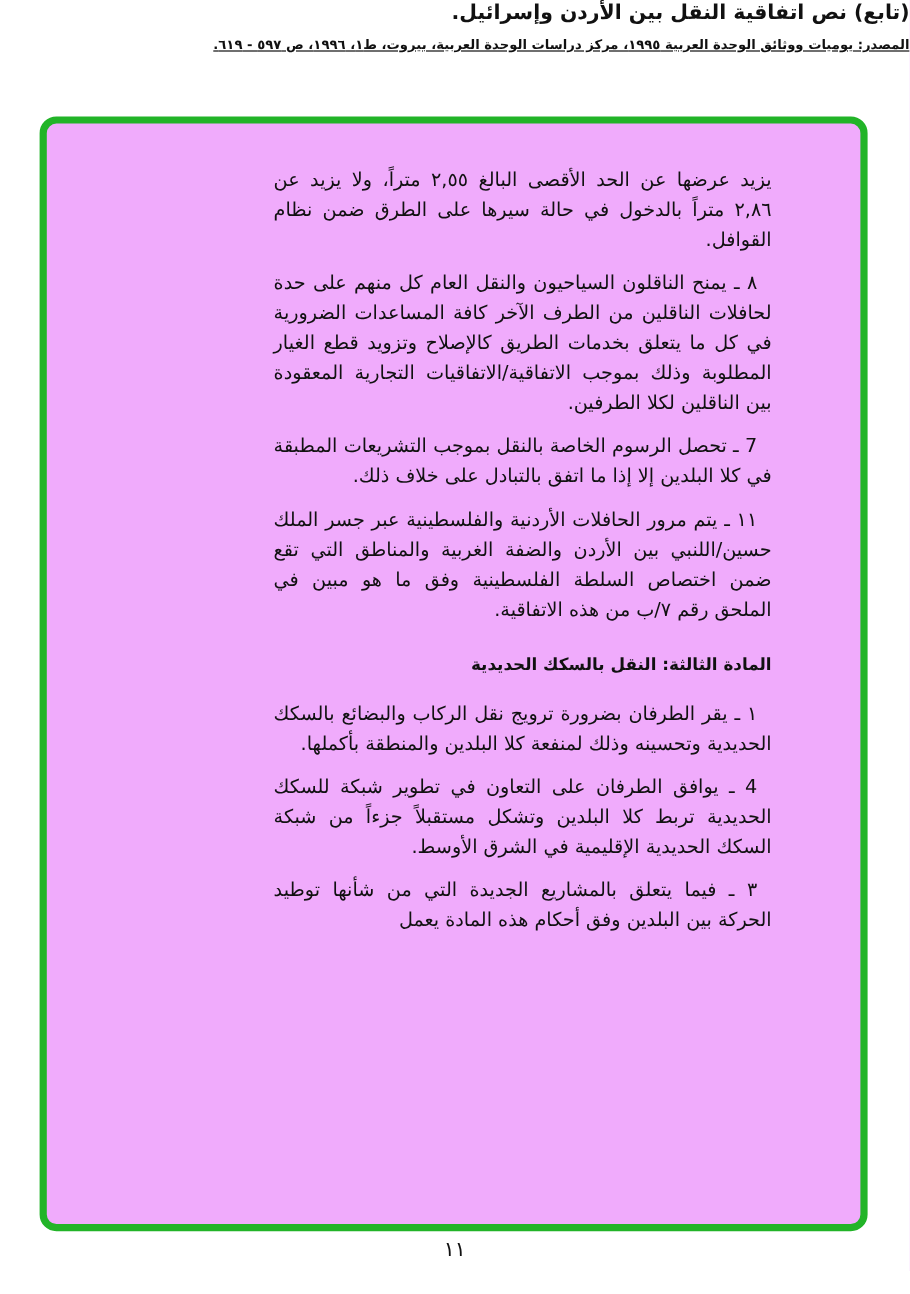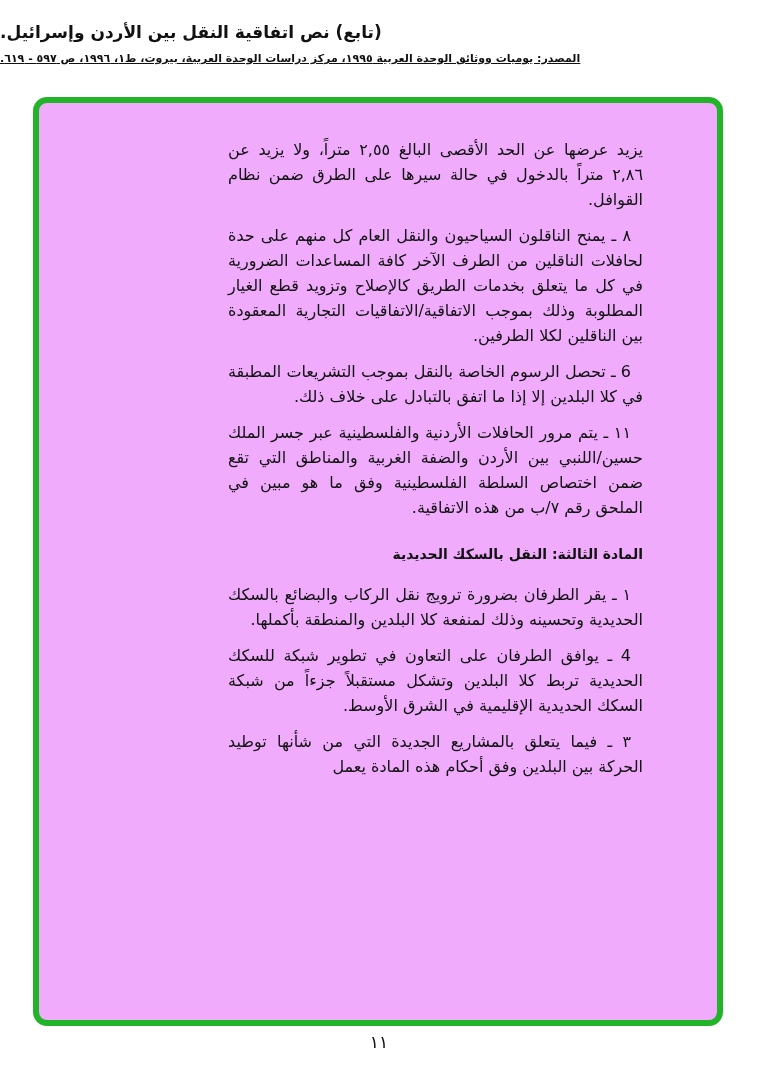--- a/index.html
+++ b/index.html
@@ -12,24 +12,24 @@
     height: 1078px;
     position: relative;
     font-family: "DejaVu Sans", sans-serif;
     color: #111111;
     overflow: hidden;
   }
 
   
   .doc-header {
     position: absolute;
-    top: 22px;
+    top: 1px;
     left: 0;
     width: 758px;
-    text-align: left;
+    text-align: right;
     direction: rtl;
   }
   .doc-title {
     font-size: 17px;
     font-weight: bold;
     letter-spacing: 0;
     margin: 0 auto;
   }
   .doc-source {
     font-size: 11px;
@@ -94,21 +94,21 @@
 
 <div class="doc-header">
   <div class="doc-title">(تابع) نص اتفاقية النقل بين الأردن وإسرائيل.</div>
   <div class="doc-source">المصدر: يوميات ووثائق الوحدة العربية ١٩٩٥، مركز دراسات الوحدة العربية، بيروت، ط١، ١٩٩٦، ص ٥٩٧ - ٦١٩.</div>
 </div>
 
 <div class="green-box" style="border-color: rgb(34, 180, 40);">
   <div class="text-column" id="text-column">
       <div class="para">يزيد عرضها عن الحد الأقصى البالغ ٢,٥٥ متراً، ولا يزيد عن ٢,٨٦ متراً بالدخول في حالة سيرها على الطرق ضمن نظام القوافل.</div>
       <div class="para indent">٨ ـ يمنح الناقلون السياحيون والنقل العام كل منهم على حدة لحافلات الناقلين من الطرف الآخر كافة المساعدات الضرورية في كل ما يتعلق بخدمات الطريق كالإصلاح وتزويد قطع الغيار المطلوبة وذلك بموجب الاتفاقية/الاتفاقيات التجارية المعقودة بين الناقلين لكلا الطرفين.</div>
-      <div class="para indent">6 ـ تحصل الرسوم الخاصة بالنقل بموجب التشريعات المطبقة في كلا البلدين إلا إذا ما اتفق بالتبادل على خلاف ذلك.</div>
+      <div class="para indent">7 ـ تحصل الرسوم الخاصة بالنقل بموجب التشريعات المطبقة في كلا البلدين إلا إذا ما اتفق بالتبادل على خلاف ذلك.</div>
       <div class="para indent">١١ ـ يتم مرور الحافلات الأردنية والفلسطينية عبر جسر الملك حسين/اللنبي بين الأردن والضفة الغربية والمناطق التي تقع ضمن اختصاص السلطة الفلسطينية وفق ما هو مبين في الملحق رقم ٧/ب من هذه الاتفاقية.</div>
       <div class="section-heading">المادة الثالثة: النقل بالسكك الحديدية</div>
       <div class="para indent">١ ـ يقر الطرفان بضرورة ترويج نقل الركاب والبضائع بالسكك الحديدية وتحسينه وذلك لمنفعة كلا البلدين والمنطقة بأكملها.</div>
       <div class="para indent">4 ـ يوافق الطرفان على التعاون في تطوير شبكة للسكك الحديدية تربط كلا البلدين وتشكل مستقبلاً جزءاً من شبكة السكك الحديدية الإقليمية في الشرق الأوسط.</div>
       <div class="para indent">٣ ـ فيما يتعلق بالمشاريع الجديدة التي من شأنها توطيد الحركة بين البلدين وفق أحكام هذه المادة يعمل</div>
     </div>
 </div>
 
 <div class="page-number">١١</div>
 

